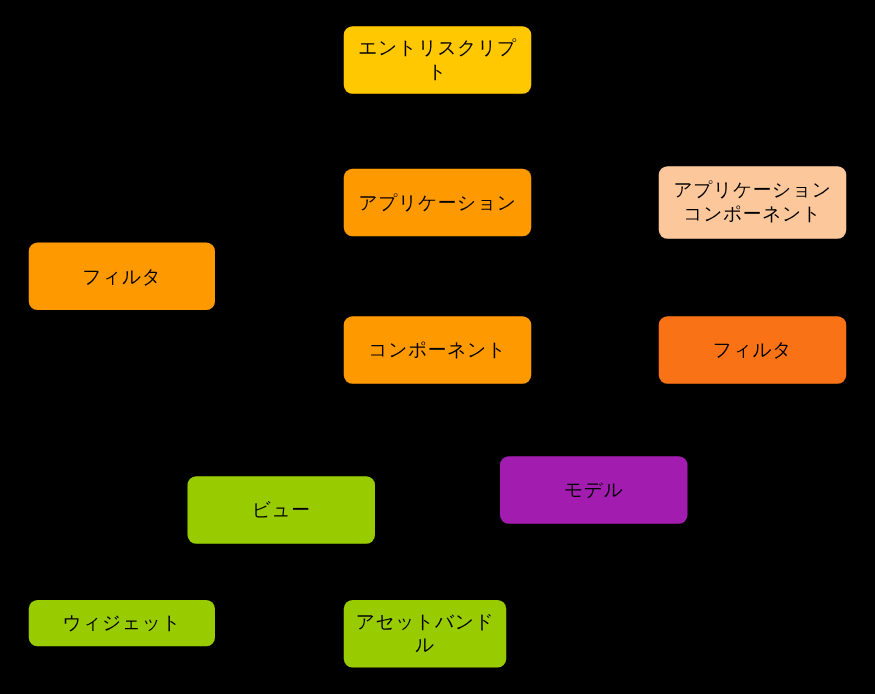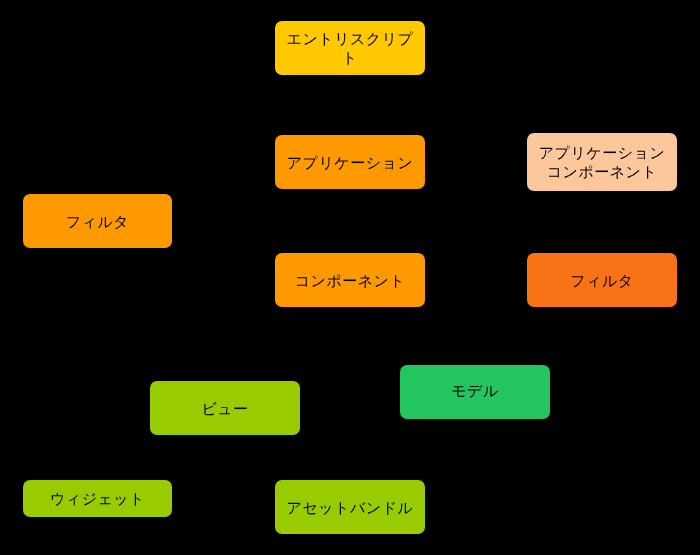--- a/index.html
+++ b/index.html
@@ -40,16 +40,16 @@
 
 <div id="canvas">
     <div class="node" style="left: 275px; top: 21px; width: 150px; height: 54px; background: rgb(255, 200, 0);">エントリスクリプト</div>
     <div class="node" style="left: 275px; top: 135px; width: 150px; height: 54px; background: rgb(255, 153, 0);">アプリケーション</div>
     <div class="node" style="left: 527px; top: 133px; width: 150px; height: 58px; background: rgb(252, 200, 155);">アプリケーション
 コンポーネント</div>
     <div class="node" style="left: 23px; top: 194px; width: 149px; height: 54px; background: rgb(255, 153, 0);">フィルタ</div>
     <div class="node" style="left: 275px; top: 253px; width: 150px; height: 54px; background: rgb(255, 153, 0);">コンポーネント</div>
     <div class="node" style="left: 527px; top: 253px; width: 150px; height: 54px; background: #f97316;">フィルタ</div>
     <div class="node" style="left: 150px; top: 365px; width: 150px; height: 54px; background: rgb(153, 204, 0); margin-top: 16px;">ビュー</div>
-    <div class="node" style="left: 400px; top: 365px; width: 150px; height: 54px; background: #22c55e; font-family: Liberation Mono, monospace;">モデル</div>
+    <div class="node" style="left: 400px; top: 365px; width: 150px; height: 54px; background: #a21caf;">モデル</div>
     <div class="node" style="left: 23px; top: 480px; width: 149px; height: 37px; background: rgb(153, 204, 0);">ウィジェット</div>
-    <div class="node" style="left: 275px; top: 480px; width: 150px; height: 54px; background: rgb(153, 204, 0);">アセットバンドル</div>
+    <div class="node" style="left: 275px; top: 480px; width: 130px; height: 54px; background: rgb(153, 204, 0);">アセットバンドル</div>
   </div>
 
 </body></html>

